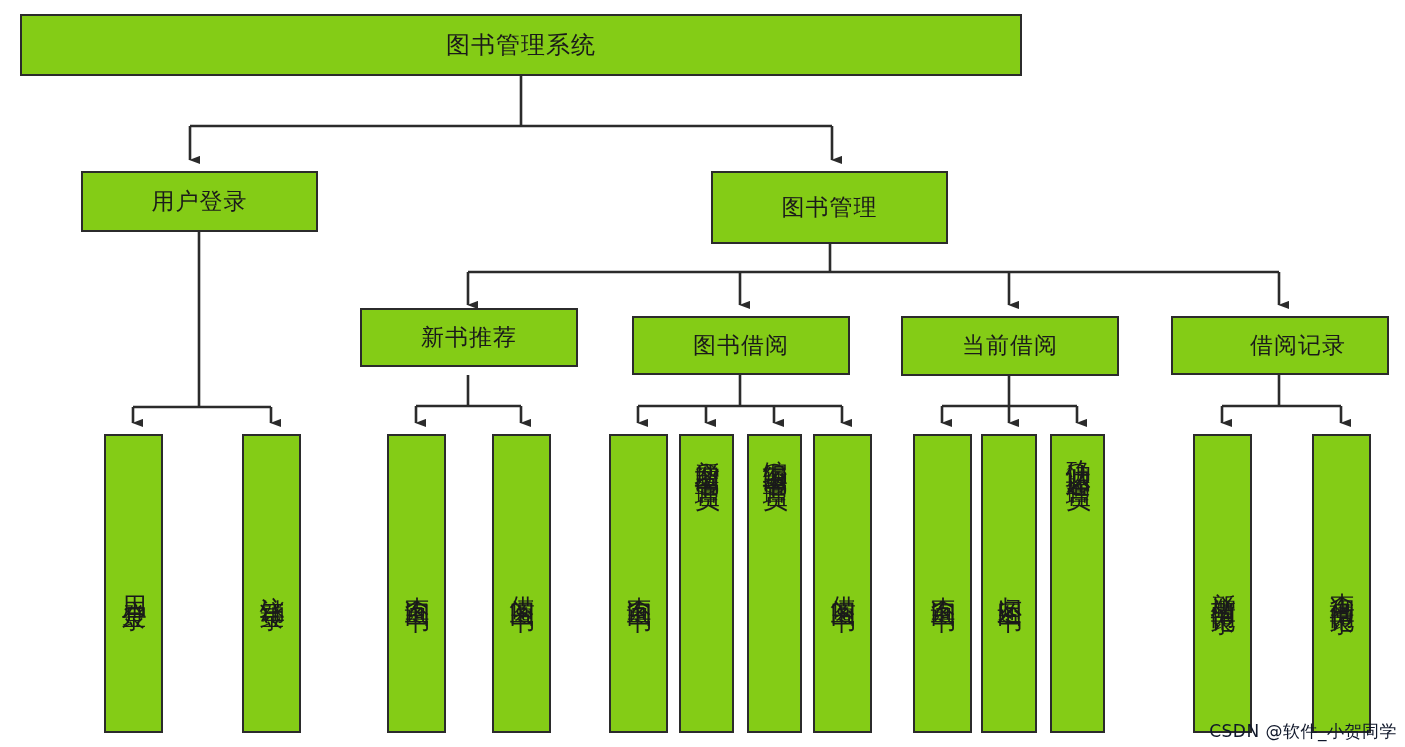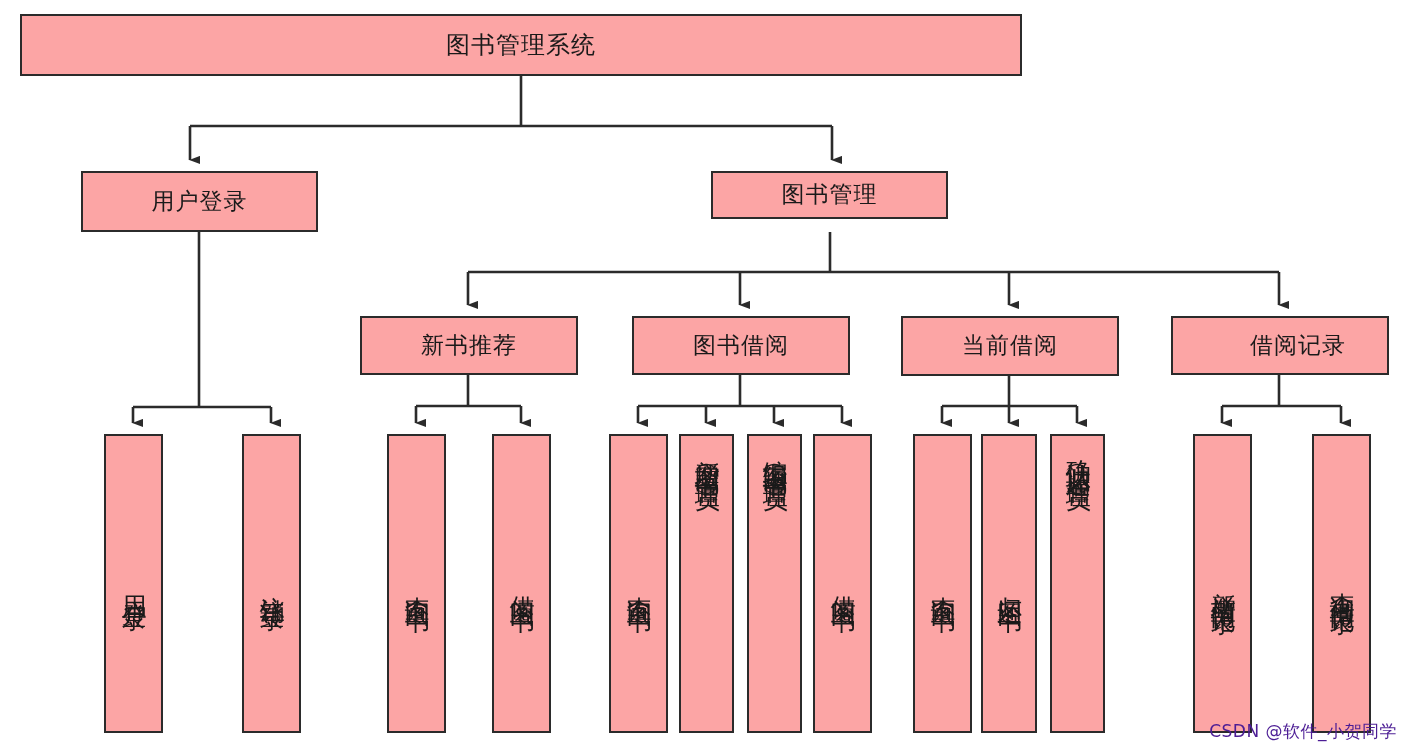--- a/index.html
+++ b/index.html
@@ -19,21 +19,21 @@
     position: absolute;
     left: 0;
     top: 0;
     width: 1405px;
     height: 747px;
     pointer-events: none;
   }
   .node {
     position: absolute;
     box-sizing: border-box;
-    background: #fca5a5;
+    background: #84cc16;
     border: 2.5px solid #2b2b2b;
     display: flex;
     align-items: center;
     justify-content: center;
     color: #1a1a1a;
     z-index: 2;
   }
   .node.h {
     font-size: 23px;
     letter-spacing: 1px;
@@ -60,21 +60,21 @@
   }
   .nlabel {
     display: block;
     white-space: nowrap;
   }
   #watermark {
     position: absolute;
     right: 8px;
     bottom: 4px;
     font-size: 17px;
-    color: #4c1d95;
+    color: #0f172a;
     letter-spacing: 0.5px;
     z-index: 5;
     white-space: nowrap;
     font-family: "DejaVu Sans", "Liberation Sans", sans-serif;
   }
 </style>
 </head>
 <body>
 
 <div id="canvas">
@@ -130,25 +130,25 @@
   </svg>
 
   <div class="node h title" style="left:20px; top:14px; width:1002px; height:62px;">
     <span class="nlabel">图书管理系统</span>
   </div>
 
   <div class="node h" style="left:81px; top:171px; width:237px; height:61px;">
     <span class="nlabel">用户登录</span>
   </div>
 
-  <div class="node h" style="left:711px; top:171px; width:237px; height:48px;">
+  <div class="node h" style="left:711px; top:171px; width:237px; height:73px;">
     <span class="nlabel">图书管理</span>
   </div>
 
-  <div class="node h" style="left:360px; top:316px; width:218px; height:59px;">
+  <div class="node h" style="left:360px; top:308px; width:218px; height:59px;">
     <span class="nlabel">新书推荐</span>
   </div>
 
   <div class="node h" style="left:632px; top:316px; width:218px; height:59px;">
     <span class="nlabel">图书借阅</span>
   </div>
 
   <div class="node h" style="left:901px; top:316px; width:218px; height:60px;">
     <span class="nlabel">当前借阅</span>
   </div>

